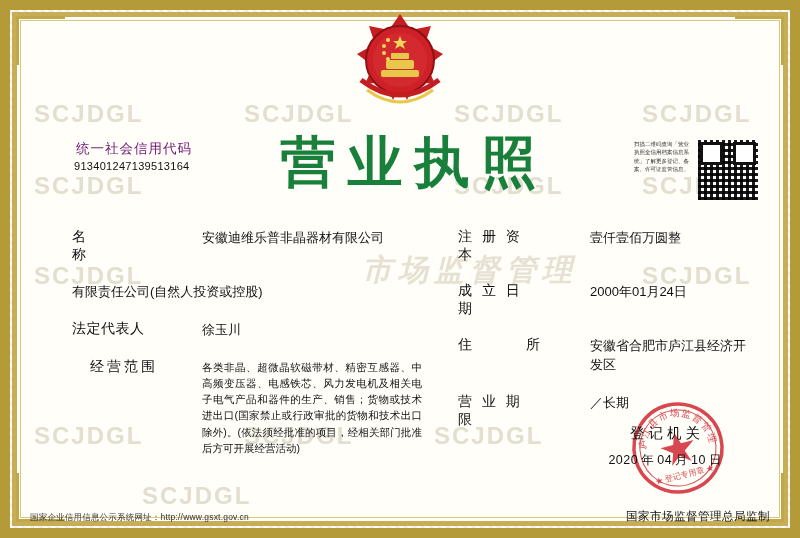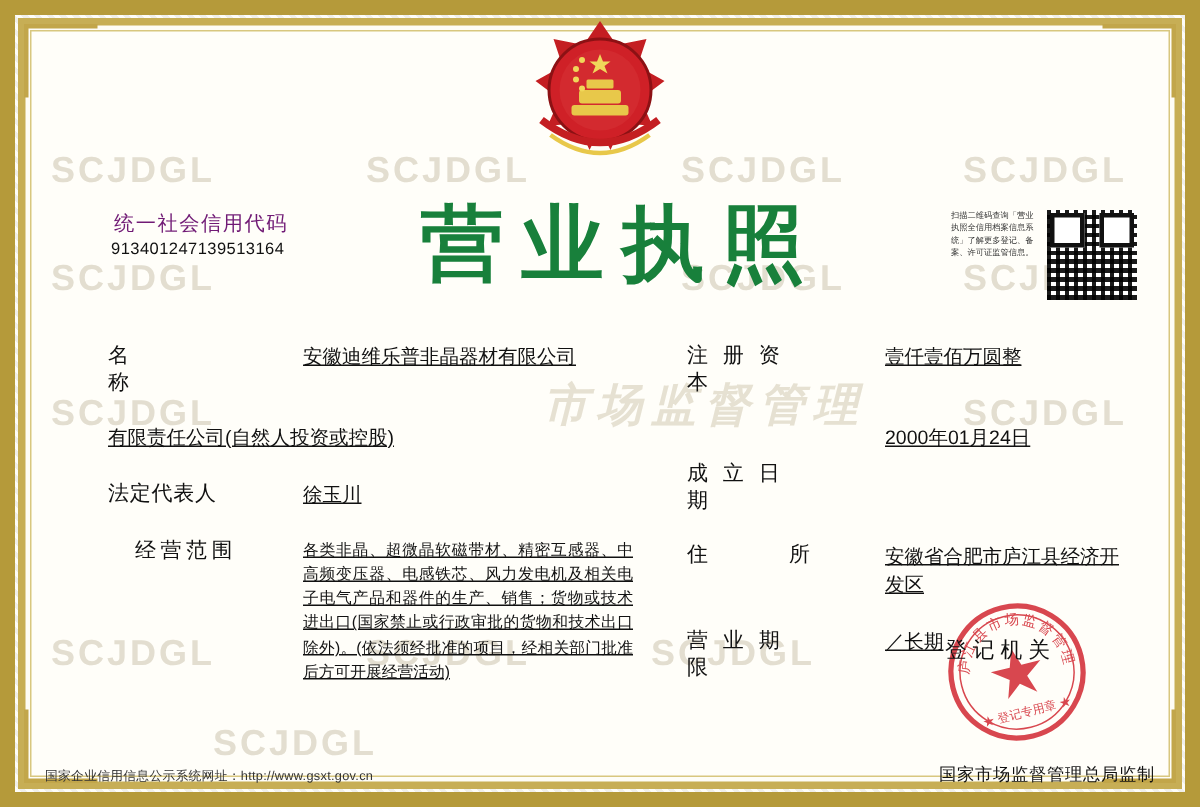--- a/index.html
+++ b/index.html
@@ -206,21 +206,20 @@
     flex: none;
     letter-spacing: 0.5px;
   }
   .label.w4 { width: 86px; letter-spacing: 8px; }
   .label.r4 { width: 88px; letter-spacing: 8px; }
   .value {
     font-size: 13px;
     color: #111;
     line-height: 1.45;
     padding-top: 1px;
-    text-decoration: underline;
   }
   .value.small {
     font-size: 10.5px;
     line-height: 1.55;
     width: 300px;
     text-align: justify;
   }
 
   
   .registrar {
@@ -360,21 +359,21 @@
     </div>
 
     <div class="col-right">
 
       <div class="row">
         <div class="label r4" style="letter-spacing:3px;">注 册 资 本</div>
         <div class="value">壹仟壹佰万圆整</div>
       </div>
 
       <div class="row">
-        <div class="label r4" style="letter-spacing:3px;margin-top:25px;">成 立 日 期</div>
+        <div class="label r4" style="letter-spacing:3px;">成 立 日 期</div>
         <div class="value">2000年01月24日</div>
       </div>
 
       <div class="row">
         <div class="label r4" style="letter-spacing:3px;">住　　　所</div>
         <div class="value">安徽省合肥市庐江县经济开发区</div>
       </div>
 
       <div class="row">
         <div class="label r4" style="letter-spacing:3px;">营 业 期 限</div>
@@ -391,17 +390,20 @@
       <polygon points="48,32 52,44 65,44 54,52 58,64 48,56 38,64 42,52 31,44 44,44" fill="#d0202a"></polygon>
       <path id="sealArc" d="M 16 48 A 32 32 0 0 1 80 48" fill="none"></path>
       <text font-size="9.5" fill="#d0202a" font-family="'Liberation Sans', sans-serif" letter-spacing="1.5">
         <textPath href="#sealArc" startOffset="6%">庐江县市场监督管理局</textPath>
       </text>
       <text x="48" y="78" font-size="8" fill="#d0202a" text-anchor="middle" font-family="'Liberation Sans', sans-serif">★ 登记专用章 ★</text>
     </svg>
   </div>
 
   <div class="registrar">登记机关</div>
+  <div class="reg-date">
+    <span class="num">2020</span><span>年</span><span class="num">04</span><span>月</span><span class="num">10</span><span>日</span>
+  </div>
 
   <div class="footer-left">国家企业信用信息公示系统网址：http://www.gsxt.gov.cn</div>
   <div class="footer-right">国家市场监督管理总局监制</div>
 
 </div>
 
 </body></html>

